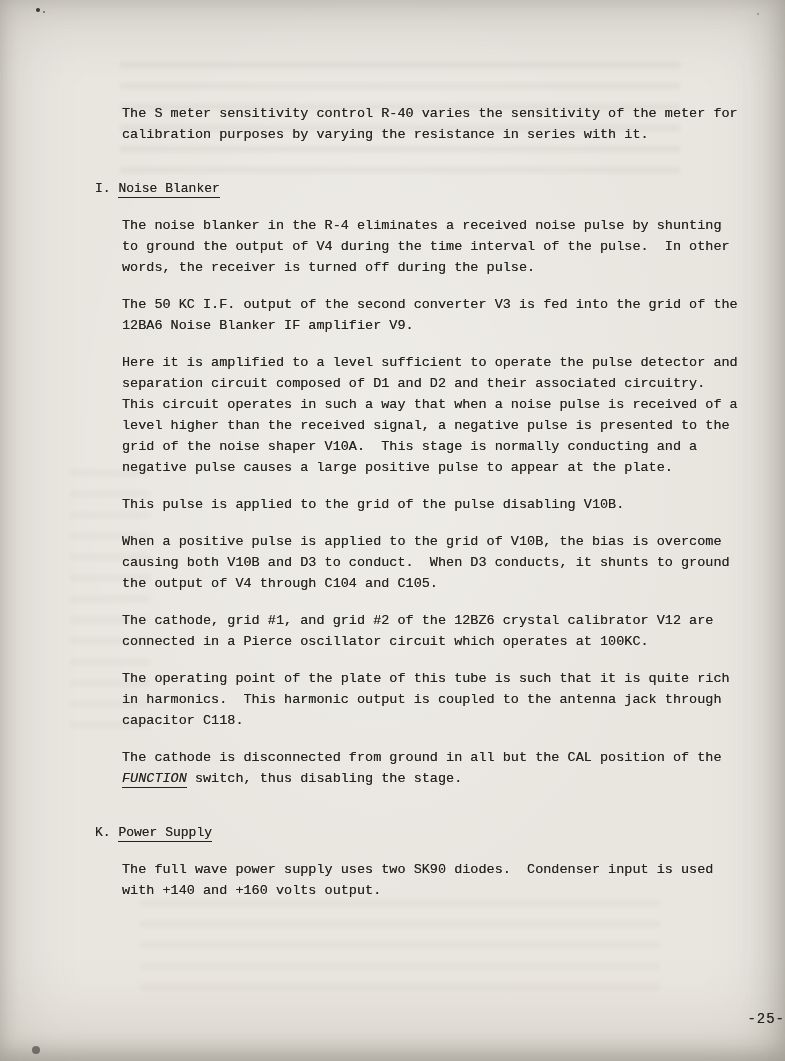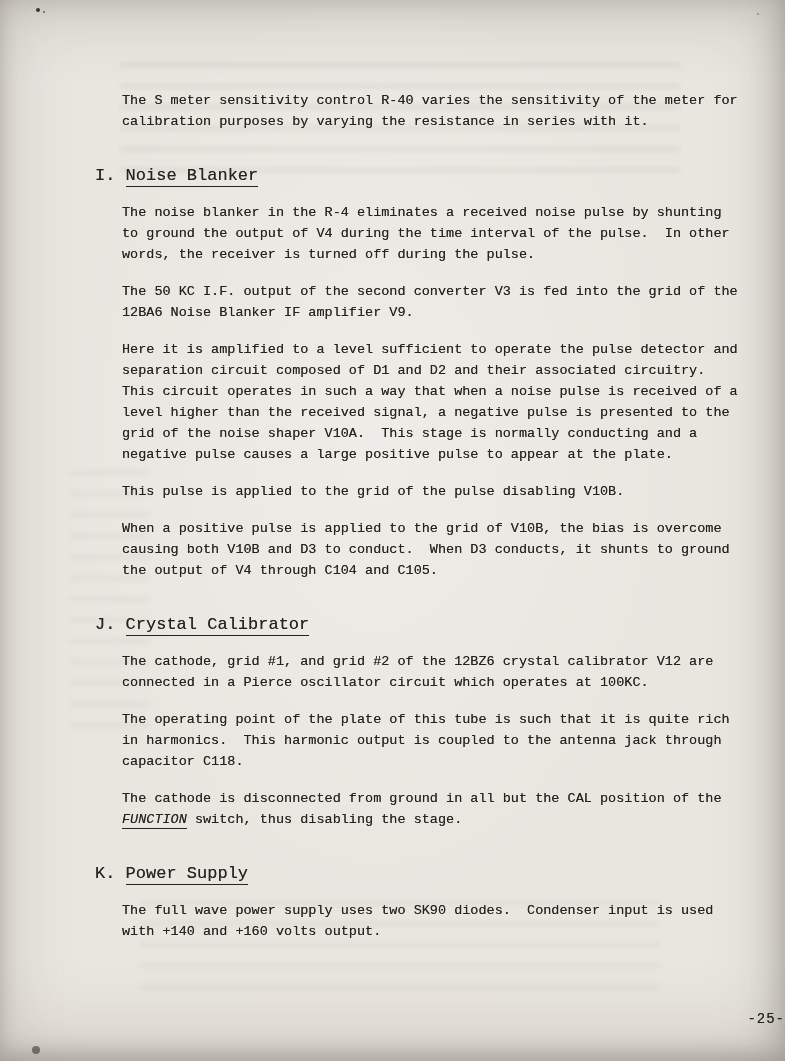--- a/index.html
+++ b/index.html
@@ -57,24 +57,24 @@
     width: 648px;
     font-size: 13.5px;
     line-height: 21px;
     text-shadow: 0 0 0.5px rgba(36,35,31,0.65);
   }
   .doc-para {
     margin: 16px 0 0 27px;
     width: 616px;
     white-space: pre-wrap;
   }
-  .doc-para.first { margin-top: 4px; }
+  .doc-para.first { margin-top: 17px; }
   .sec-heading {
     margin: 33px 0 0 0;
-    font-size: 17px;
+    font-size: 13px;
     font-weight: normal;
   }
   .sec-title {
     border-bottom: 1.4px solid #24231f;
     padding-bottom: 1px;
   }
   .underlined {
     border-bottom: 1.4px solid #24231f;
     padding-bottom: 1px;
     font-style: italic;
@@ -103,21 +103,20 @@
     <div>
         <section>
           <h2 class="sec-heading"><span>I. </span><span class="sec-title"> Noise Blanker </span></h2>
           <p class="doc-para">The noise blanker in the R-4 eliminates a received noise pulse by shunting to ground the output of V4 during the time interval of the pulse.  In other words, the receiver is turned off during the pulse.</p>
           <p class="doc-para">The 50 KC I.F. output of the second converter V3 is fed into the grid of the 12BA6 Noise Blanker IF amplifier V9.</p>
           <p class="doc-para">Here it is amplified to a level sufficient to operate the pulse detector and separation circuit composed of D1 and D2 and their associated circuitry. This circuit operates in such a way that when a noise pulse is received of a level higher than the received signal, a negative pulse is presented to the grid of the noise shaper V10A.  This stage is normally conducting and a negative pulse causes a large positive pulse to appear at the plate.</p>
           <p class="doc-para">This pulse is applied to the grid of the pulse disabling V10B.</p>
           <p class="doc-para">When a positive pulse is applied to the grid of V10B, the bias is overcome causing both V10B and D3 to conduct.  When D3 conducts, it shunts to ground the output of V4 through C104 and C105.</p>
         </section>
         <section>
-          <h2 class="sec-heading"><span>J. </span><span class="sec-title"> Crystal Calibrator </span></h2>
           <p class="doc-para">The cathode, grid #1, and grid #2 of the 12BZ6 crystal calibrator V12 are connected in a Pierce oscillator circuit which operates at 100KC.</p>
           <p class="doc-para">The operating point of the plate of this tube is such that it is quite rich in harmonics.  This harmonic output is coupled to the antenna jack through capacitor C118.</p>
           <p class="doc-para">The cathode is disconnected from ground in all but the CAL position of the <span class="underlined">FUNCTION</span> switch, thus disabling the stage.</p>
         </section>
         <section>
           <h2 class="sec-heading"><span>K. </span><span class="sec-title"> Power Supply </span></h2>
           <p class="doc-para">The full wave power supply uses two SK90 diodes.  Condenser input is used with +140 and +160 volts output.</p>
         </section>
       </div>
   </div>

